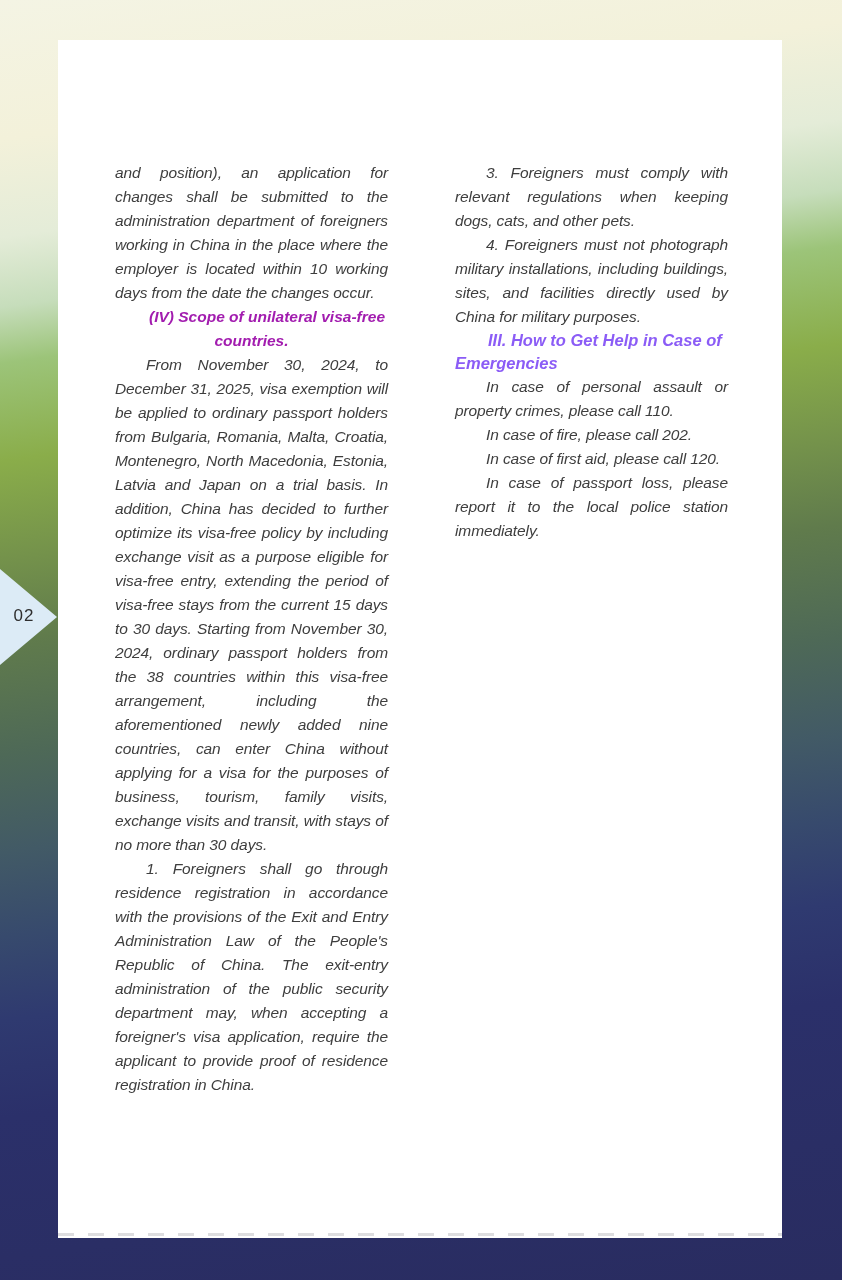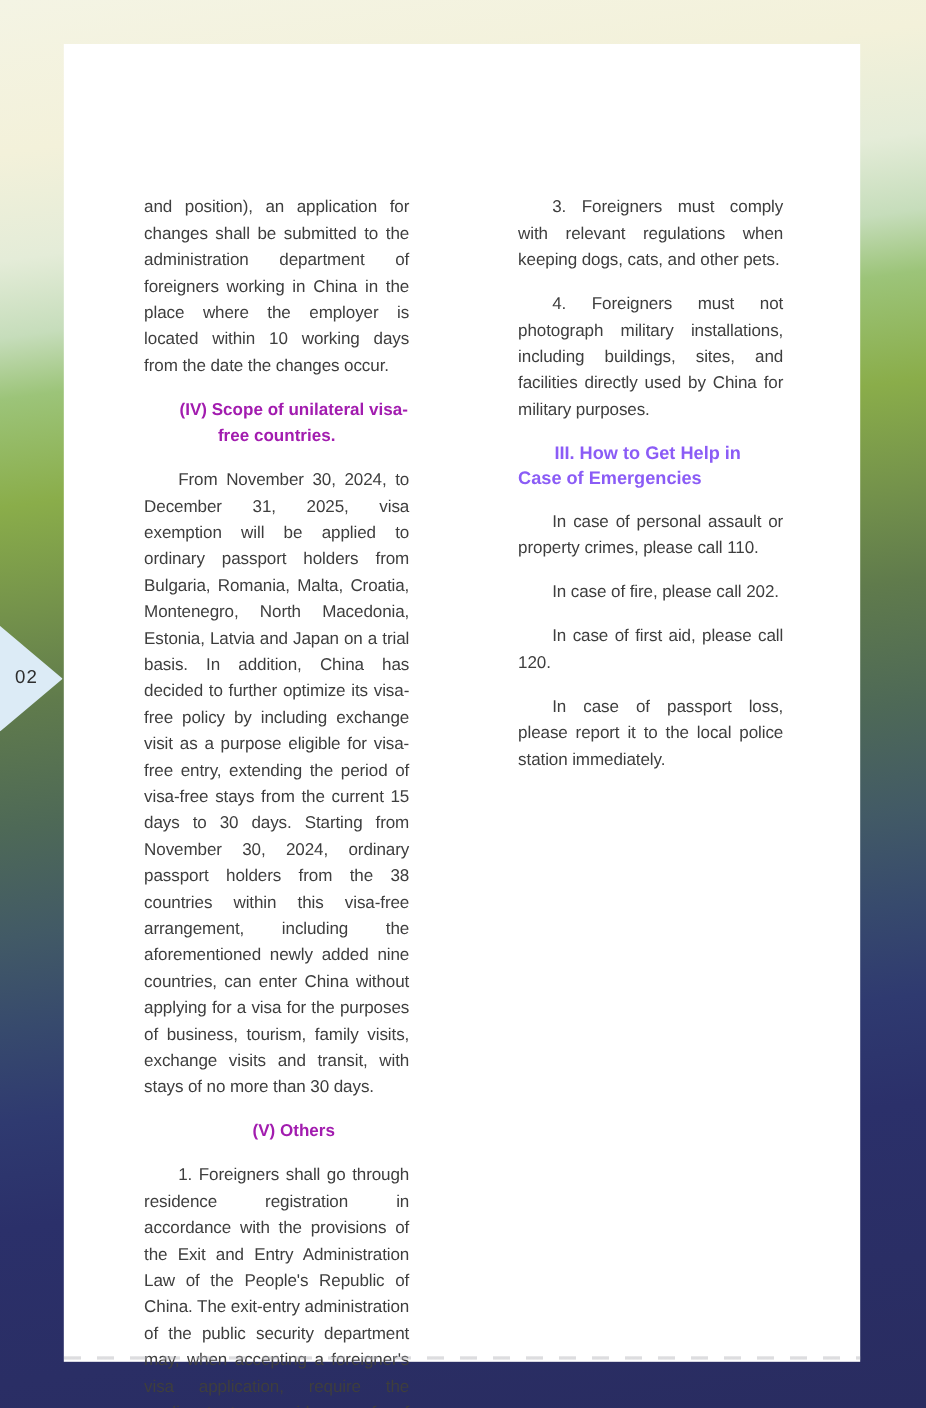--- a/index.html
+++ b/index.html
@@ -75,22 +75,23 @@
     width: 273px;
     font-size: 15.5px;
     line-height: 24px;
     text-align: justify;
     color: #3e3e3e;
     letter-spacing: -0.1px;
   }
   .col-left  { left: 57px;  }
   .col-right { left: 397px; }
   .col p {
-    margin: 16px;
+    margin: 0;
     text-indent: 2em;
+    font-style: italic;
   }
   .col p.no-indent {
     text-indent: 0;
   }
   .h-black {
     margin: 0;
     font-weight: bold;
     color: #a21caf;
     text-indent: 2em;
     text-align: center;
@@ -111,21 +112,20 @@
 <body>
 
 <div class="canvas">
 
   <div class="doc-page">
 
     <div class="col col-left">
       <p class="no-indent">and position), an application for changes shall be submitted to the administration department of foreigners working in China in the place where the employer is located within 10 working days from the date the changes occur.</p>
       <p class="h-black">(IV) Scope of unilateral visa-free countries.</p>
       <p>From November 30, 2024, to December 31, 2025, visa exemption will be applied to ordinary passport holders from Bulgaria, Romania, Malta, Croatia, Montenegro, North Macedonia, Estonia, Latvia and Japan on a trial basis. In addition, China has decided to further optimize its visa-free policy by including exchange visit as a purpose eligible for visa-free entry, extending the period of visa-free stays from the current 15 days to 30 days. Starting from November 30, 2024, ordinary passport holders from the 38 countries within this visa-free arrangement, including the aforementioned newly added nine countries, can enter China without applying for a visa for the purposes of business, tourism, family visits, exchange visits and transit, with stays of no more than 30 days.</p>
-      <p class="h-black">(V) Others</p>
       <p>1. Foreigners shall go through residence registration in accordance with the provisions of the Exit and Entry Administration Law of the People's Republic of China. The exit-entry administration of the public security department may, when accepting a foreigner's visa application, require the applicant to provide proof of residence registration in China.</p>
     </div>
 
     <div class="col col-right">
       <p>3. Foreigners must comply with relevant regulations when keeping dogs, cats, and other pets.</p>
       <p>4. Foreigners must not photograph military installations, including buildings, sites, and facilities directly used by China for military purposes.</p>
       <p class="h-blue">III. How to Get Help in Case of Emergencies</p>
       <p>In case of personal assault or property crimes, please call 110.</p>
       <p>In case of fire, please call 202.</p>
       <p>In case of first aid, please call 120.</p>

